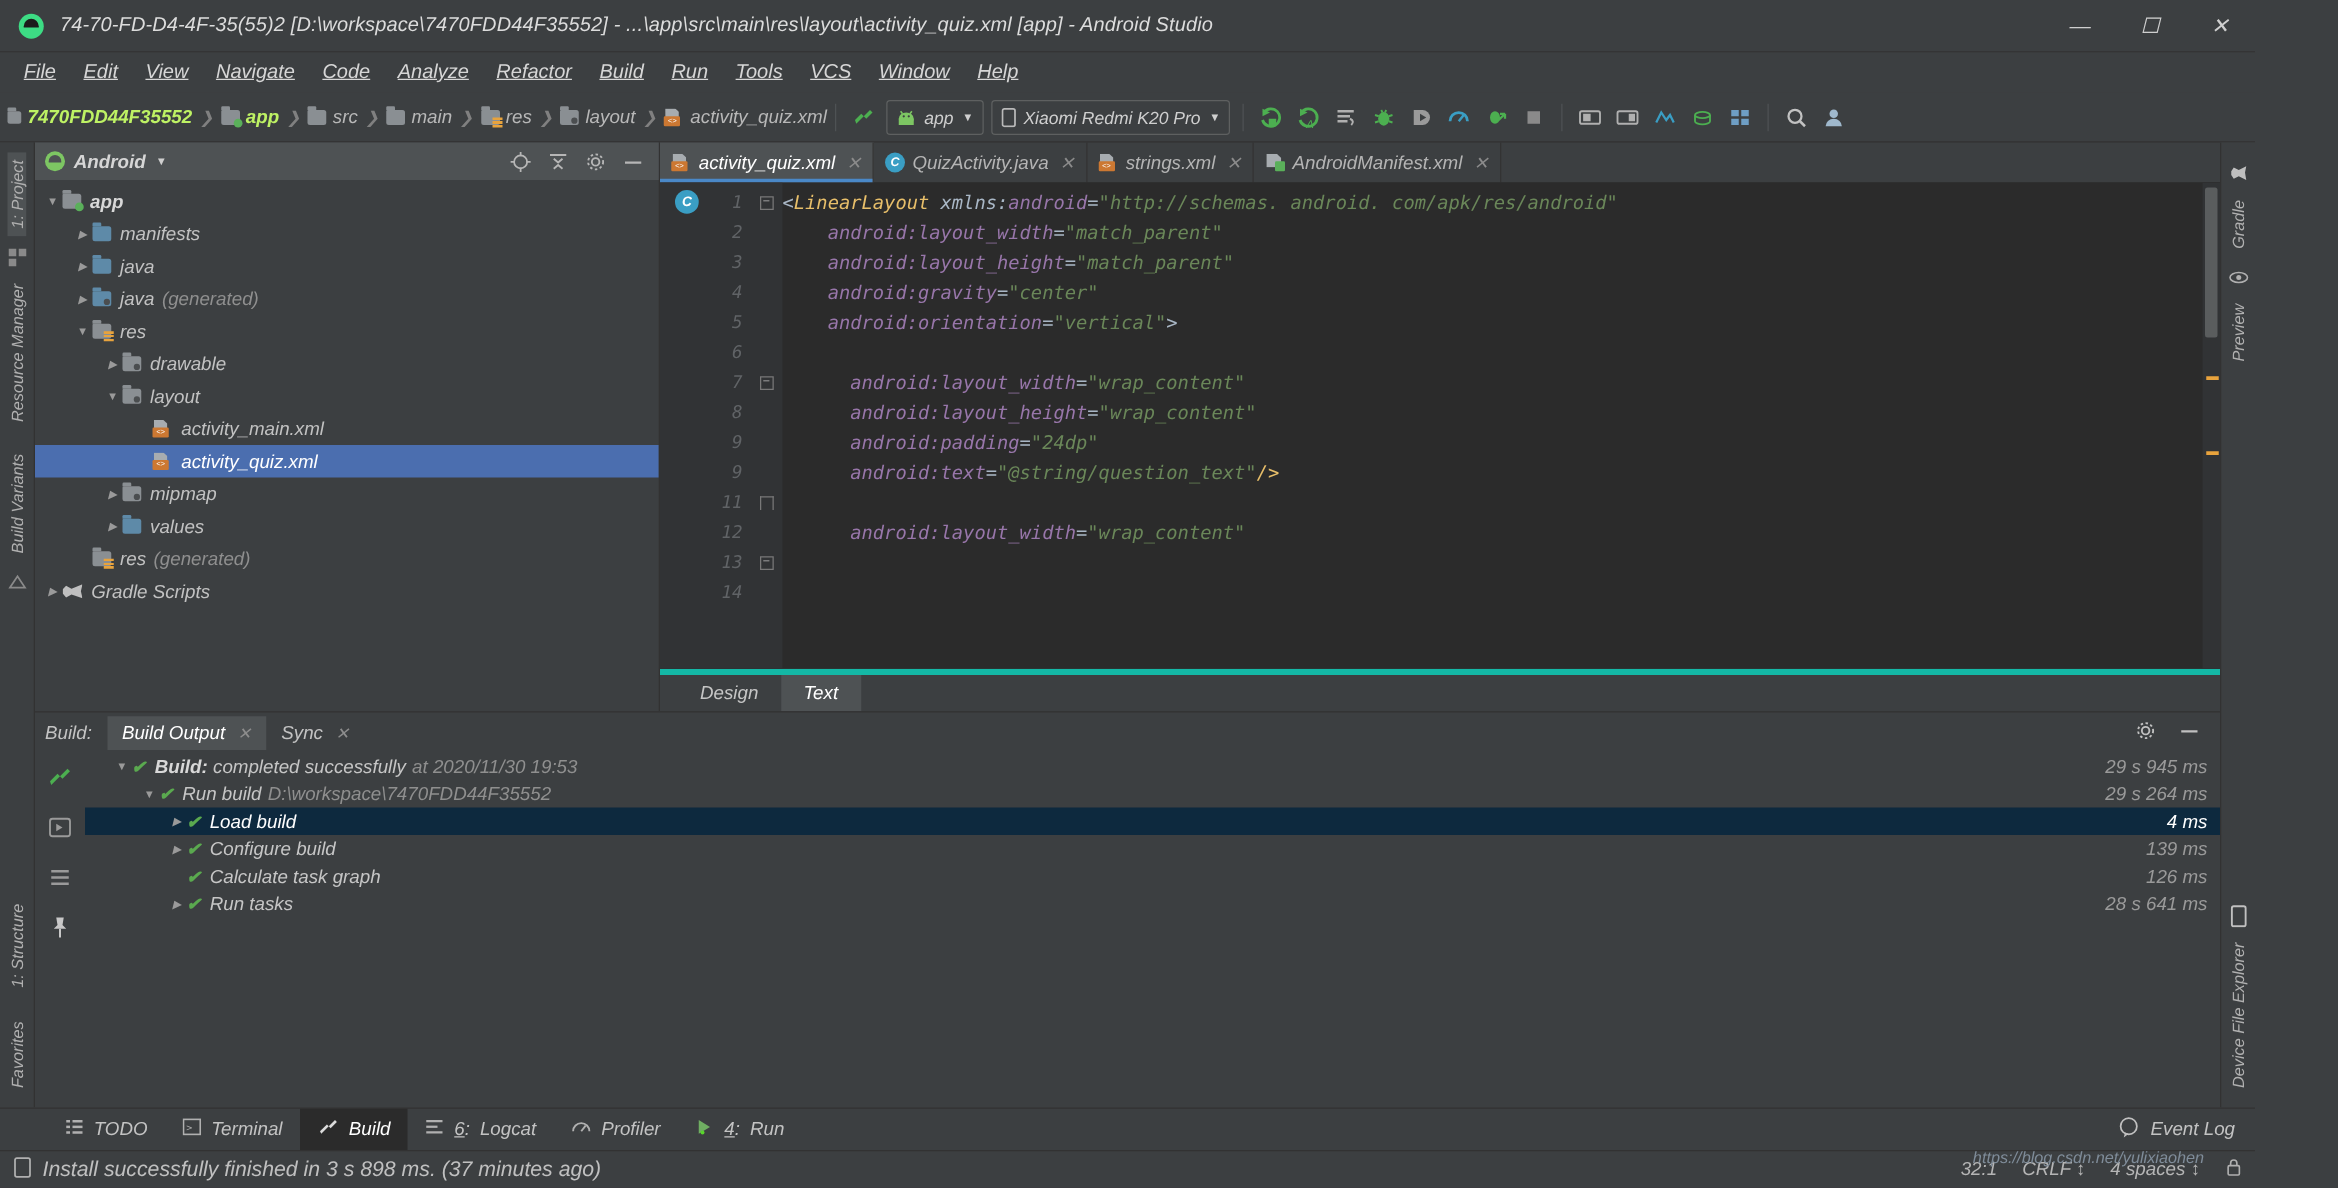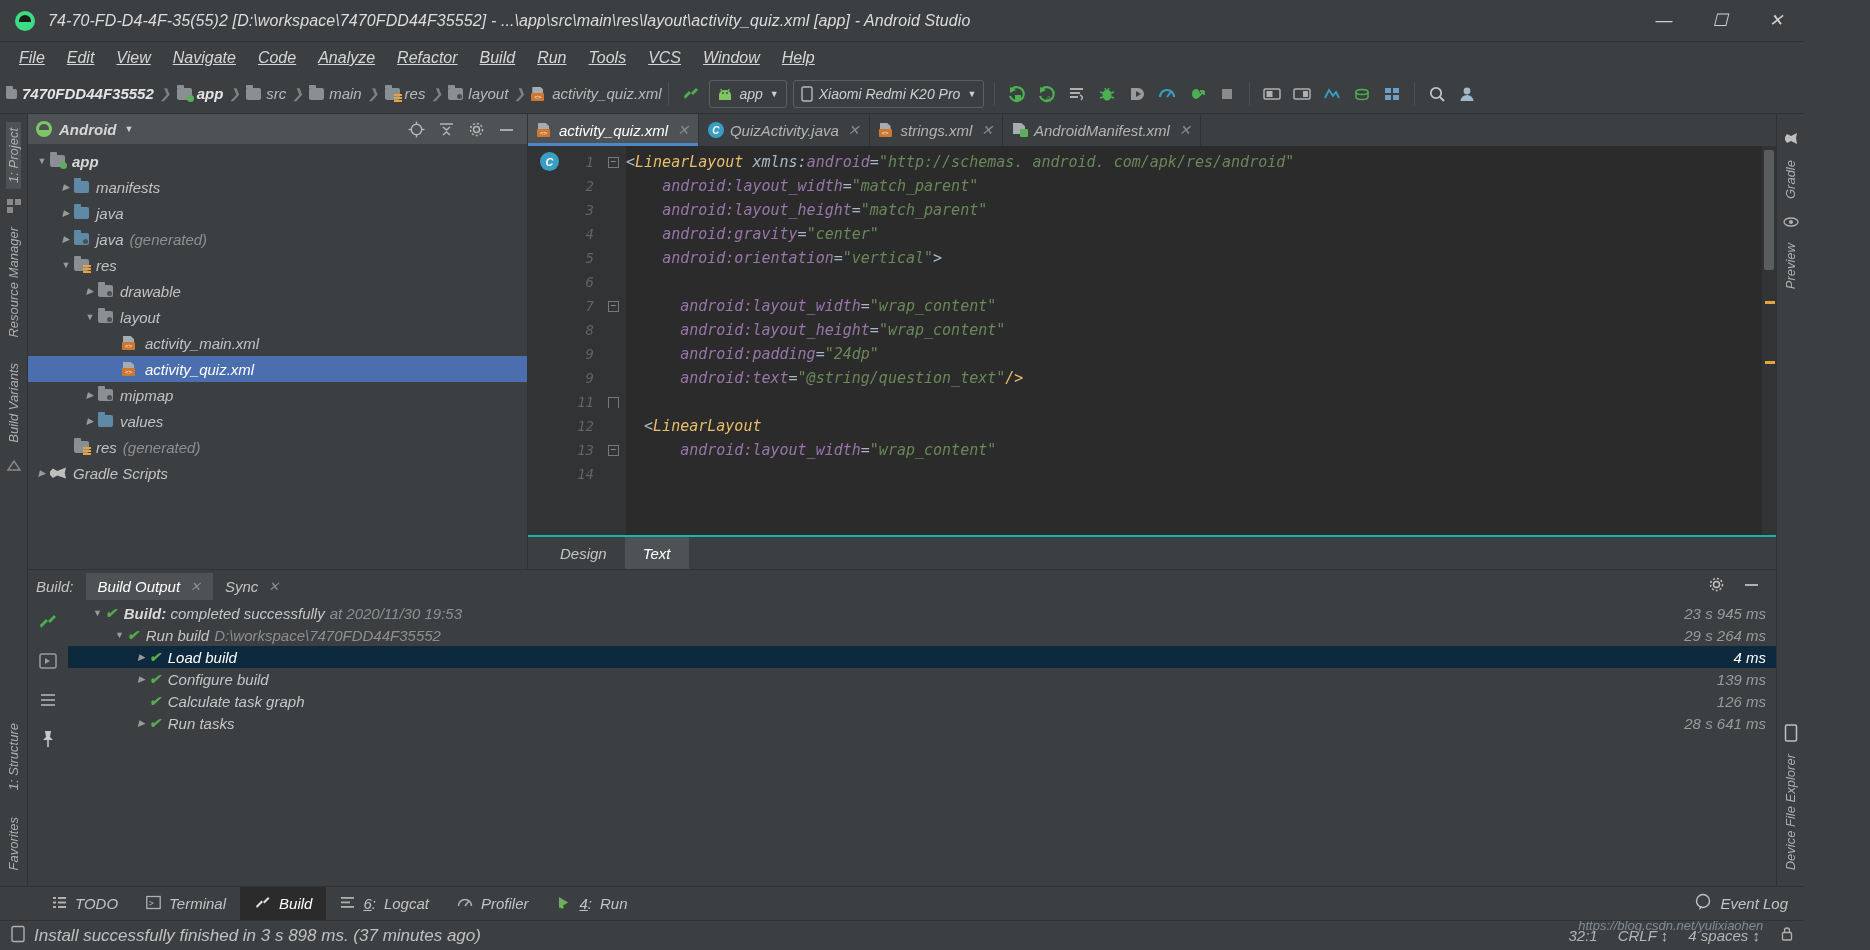--- a/index.html
+++ b/index.html
@@ -33,21 +33,21 @@
   .menubar { height:32px; background:#3c3f41; display:flex; align-items:center; padding-left:8px; flex:0 0 32px;}
   .menu-item { padding:3px 11px; color:#d6d6d6; font-size:16px; white-space:nowrap; }
   .menu-item u { text-decoration:underline; }
 
   
   .toolbar { height:40px; background:#3c3f41; display:flex; align-items:center; padding:0 6px; flex:0 0 40px; border-bottom:1px solid #323232;}
   .crumbs { display:flex; align-items:center; }
   .crumb { display:flex; align-items:center; color:#b8b8b8; font-size:15px; white-space:nowrap;}
   .crumb .cr-ico { margin-right:5px; display:inline-flex; }
   .crumb-sep { color:#808080; margin:0 6px; font-size:13px; }
-  .crumb.bold { font-weight:bold; color:#e5e5e5;}
+  .crumb.bold { font-weight:bold; color:#bef264;}
   .tb-sep { width:1px; height:22px; background:#4e5254; margin:0 7px; }
   .tb-btn { width:30px; height:28px; display:flex; align-items:center; justify-content:center; border-radius:3px;}
   .combo {
     height:28px; display:flex; align-items:center; padding:0 7px;
     border:1px solid #5e6060; border-radius:3px; background:#3c3f41; color:#cfcfcf;
     font-size:14px; white-space:nowrap; margin:0 3px;
   }
   .combo .caret { margin-left:7px; font-size:9px; color:#cfcfcf;}
   .combo .c-ico { margin-right:6px; display:inline-flex; }
 
@@ -128,21 +128,21 @@
   .attr { color:#9876aa; }
   .eq { color:#a9b7c6; }
   .str { color:#6a8759; }
   .punct { color:#a9b7c6; }
   .gutter-marker { position:absolute; left:12px; top:6px; width:19px; height:19px; border-radius:50%; background:#3a9ec4; color:#fff; font-size:11px; display:flex;align-items:center;justify-content:center;font-weight:bold;}
   .editor-scroll { width:14px; flex:0 0 14px; background:#313335; position:relative;}
   .scroll-thumb { position:absolute; top:4px; left:2px; width:10px; height:120px; background:#5a5d5e; border-radius:2px;}
   .marks { position:absolute; right:0; top:0; width:14px; height:100%;}
   .mark { position:absolute; right:1px; width:10px; height:3px; background:#e8a33d;}
 
-  .designbar { height:34px; background:#3c3f41; display:flex; align-items:stretch; padding-left:14px; flex:0 0 34px; border-top:2px solid #14b8a6;}
+  .designbar { height:34px; background:#3c3f41; display:flex; align-items:stretch; padding-left:14px; flex:0 0 34px; border-top:5px solid #14b8a6;}
   .dtab { display:flex; align-items:center; padding:0 18px; font-size:15px; color:#c5c5c5;}
   .dtab.active { background:#4e5254; color:#ffffff;}
 
   
   .lower { flex:1 1 auto; display:flex; flex-direction:column; min-height:0; background:#3c3f41; border-top:1px solid #323232;}
   .build-head { height:32px; display:flex; align-items:center; padding-left:8px; flex:0 0 32px;}
   .bh-label { font-size:15px; color:#c3c3c3; margin-right:12px;}
   .btab { display:flex; align-items:center; padding:5px 12px; font-size:15px; color:#c3c3c3;}
   .btab.active { background:#4e5254; color:#ffffff;}
   .btab .bx { margin-left:10px; color:#8d8d8d; font-size:13px;}
@@ -646,21 +646,20 @@
               <div class="cl">    <span class="attr">android:layout_width</span><span class="eq">=</span><span class="str">"match_parent"</span></div>
               <div class="cl">    <span class="attr">android:layout_height</span><span class="eq">=</span><span class="str">"match_parent"</span></div>
               <div class="cl">    <span class="attr">android:gravity</span><span class="eq">=</span><span class="str">"center"</span></div>
               <div class="cl">    <span class="attr">android:orientation</span><span class="eq">=</span><span class="str">"vertical"</span><span class="punct">&gt;</span></div>
               <div class="cl"></div>
               <div class="cl">      <span class="attr">android:layout_width</span><span class="eq">=</span><span class="str">"wrap_content"</span></div>
               <div class="cl">      <span class="attr">android:layout_height</span><span class="eq">=</span><span class="str">"wrap_content"</span></div>
               <div class="cl">      <span class="attr">android:padding</span><span class="eq">=</span><span class="str">"24dp"</span></div>
               <div class="cl">      <span class="attr">android:text</span><span class="eq">=</span><span class="str">"@string/question_text"</span><span class="tag">/&gt;</span></div>
               <div class="cl"></div>
-              <div class="cl">  <span class="punct">&lt;</span><span class="tag">LinearLayout</span></div>
               <div class="cl">      <span class="attr">android:layout_width</span><span class="eq">=</span><span class="str">"wrap_content"</span></div>
             </div>
             <div class="editor-scroll">
               <div class="scroll-thumb"></div>
               <div class="marks">
                 <div class="mark" style="top:155px"></div>
                 <div class="mark" style="top:215px"></div>
               </div>
             </div>
           </div>
@@ -726,21 +725,21 @@
                 </svg>
             </div>
           </div>
 
           <div class="build-tree">
             <div class="brow" style="padding-left:22px">
               <span class="bar">▼</span>
               <span class="chk">✔</span>
               <span class="btxt"><b>Build:</b> <span>completed successfully</span></span>
               <span class="bdim">at 2020/11/30 19:53</span>
-              <span class="btime">23 s 945 ms</span>
+              <span class="btime">29 s 945 ms</span>
             </div>
             <div class="brow" style="padding-left:44px">
               <span class="bar">▼</span>
               <span class="chk">✔</span>
               <span class="btxt">Run build</span>
               <span class="bdim">D:\workspace\7470FDD44F35552</span>
               <span class="btime">29 s 264 ms</span>
             </div>
             <div class="brow sel" style="padding-left:66px">
               <span class="bar">▶</span>

